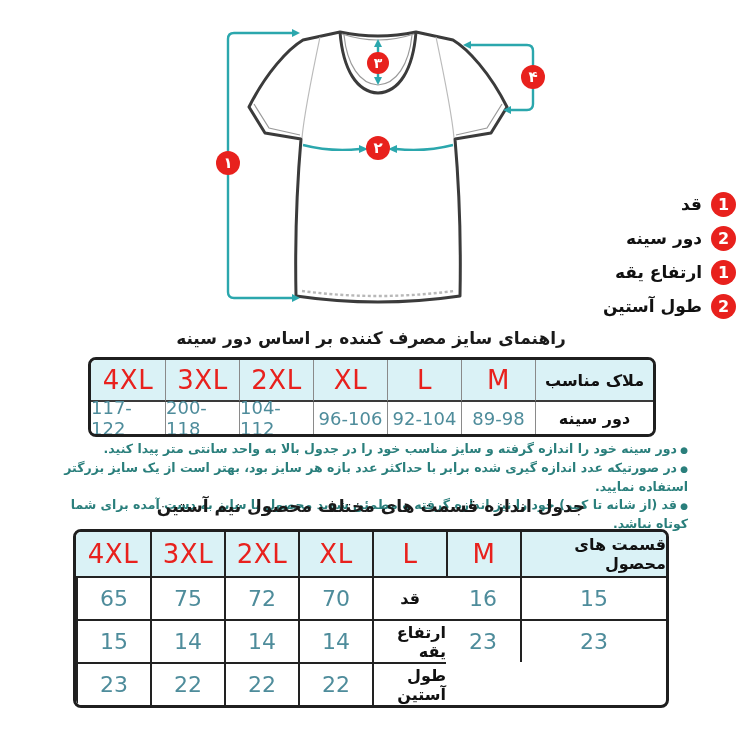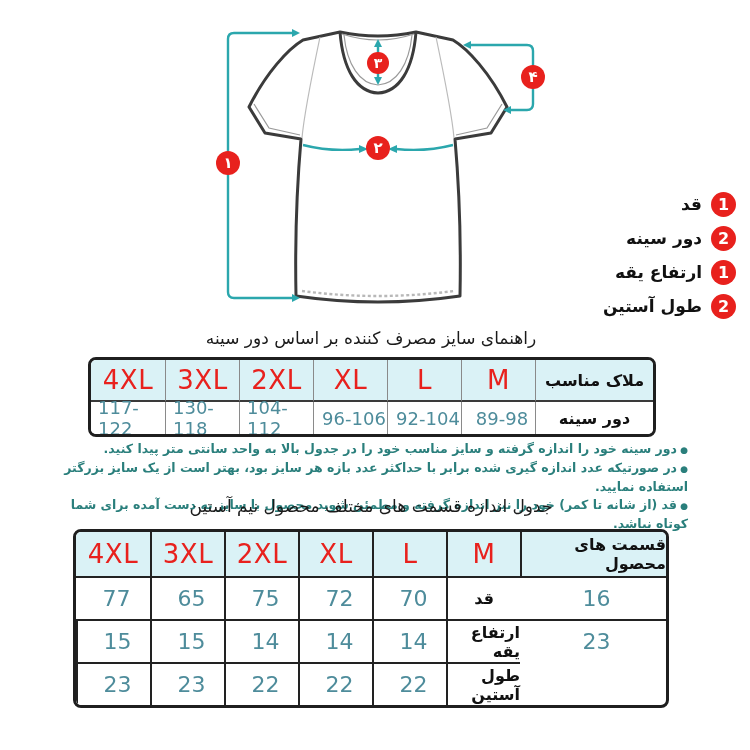--- a/index.html
+++ b/index.html
@@ -12,30 +12,30 @@
   
   .legend { position:absolute; top:187px; right:14px; direction:rtl; }
   .legend-item { display:flex; align-items:center; gap:9px; height:34px; }
   .legend-num { width:25px; height:25px; border-radius:50%; background:#e8211d; color:#fff;
     font-weight:bold; font-size:16px; display:flex; align-items:center; justify-content:center;
     direction:ltr; flex:0 0 25px; }
   .legend-label { font-size:17px; font-weight:bold; color:#111; white-space:nowrap; }
 
   
   .sec-title { position:absolute; left:0; width:742px; text-align:center; direction:rtl;
-    font-size:17px; font-weight:normal; color:#1a1a1a; }
+    font-size:17px; font-weight:bold; color:#1a1a1a; }
   .title-1 { top:328px; }
   .title-2 { top:496px; }
 
   
   .tbl { position:absolute; display:grid; background:#fff; border:3px solid #1f1f1f;
     border-radius:8px; overflow:hidden; }
   .tbl .cell { display:flex; align-items:center; justify-content:center; }
   .size-red { color:#e8211d; font-size:26px; letter-spacing:0.5px; }
-  .val-teal { color:#4e8c9b;padding-left:7px; }
+  .val-teal { color:#4e8c9b; }
   .fa-label { direction:rtl; font-weight:bold; color:#111; font-size:16px; }
 
   .t1 { left:88px; top:357px; grid-template-columns:repeat(6,74px) 118px; }
   .t1 .h { height:40px; background:#daf2f6; border-bottom:2px solid #3a3a3a; }
   .t1 .d { height:32px; background:#fff; }
   .t1 .cell + .cell { }
   .t1 .vb { border-left:1px solid #8a8a8a; }
   .t1 .d.val-teal { font-size:18px; }
 
   .t2 { left:73px; top:529px; grid-template-columns:repeat(6,74px) 146px; }
@@ -136,21 +136,21 @@
   <div class="tbl t1">
     <div class="cell h size-red">4XL</div>
     <div class="cell h size-red vb">3XL</div>
     <div class="cell h size-red vb">2XL</div>
     <div class="cell h size-red vb">XL</div>
     <div class="cell h size-red vb">L</div>
     <div class="cell h size-red vb">M</div>
     <div class="cell h fa-label vb">ملاک مناسب</div>
 
     <div class="cell d val-teal">117-122</div>
-    <div class="cell d val-teal vb">130-118</div>
+    <div class="cell d val-teal vb">200-118</div>
     <div class="cell d val-teal vb">104-112</div>
     <div class="cell d val-teal vb">96-106</div>
     <div class="cell d val-teal vb">92-104</div>
     <div class="cell d val-teal vb">89-98</div>
     <div class="cell d fa-label vb">دور سینه</div>
   </div>
 
   <div class="notes">
     <div class="note-line">دور سینه خود را اندازه گرفته و سایز مناسب خود را در جدول بالا به واحد سانتی متر پیدا کنید.</div>
     <div class="note-line">در صورتیکه عدد اندازه گیری شده برابر با حداکثر عدد بازه هر سایز بود، بهتر است از یک سایز بزرگتر استفاده نمایید.</div>
@@ -161,21 +161,20 @@
 
   <div class="tbl t2">
     <div class="cell h size-red">4XL</div>
     <div class="cell h size-red vb">3XL</div>
     <div class="cell h size-red vb">2XL</div>
     <div class="cell h size-red vb">XL</div>
     <div class="cell h size-red vb">L</div>
     <div class="cell h size-red vb">M</div>
     <div class="cell h fa-label vb">قسمت های محصول</div>
 
-    <div class="cell d val-teal rb">77</div>
     <div class="cell d val-teal vb rb">65</div>
     <div class="cell d val-teal vb rb">75</div>
     <div class="cell d val-teal vb rb">72</div>
     <div class="cell d val-teal vb rb">70</div>
     <div class="cell d fa-label vb rb">قد</div>
 
     <div class="cell d val-teal rb">16</div>
     <div class="cell d val-teal vb rb">15</div>
     <div class="cell d val-teal vb rb">15</div>
     <div class="cell d val-teal vb rb">14</div>

